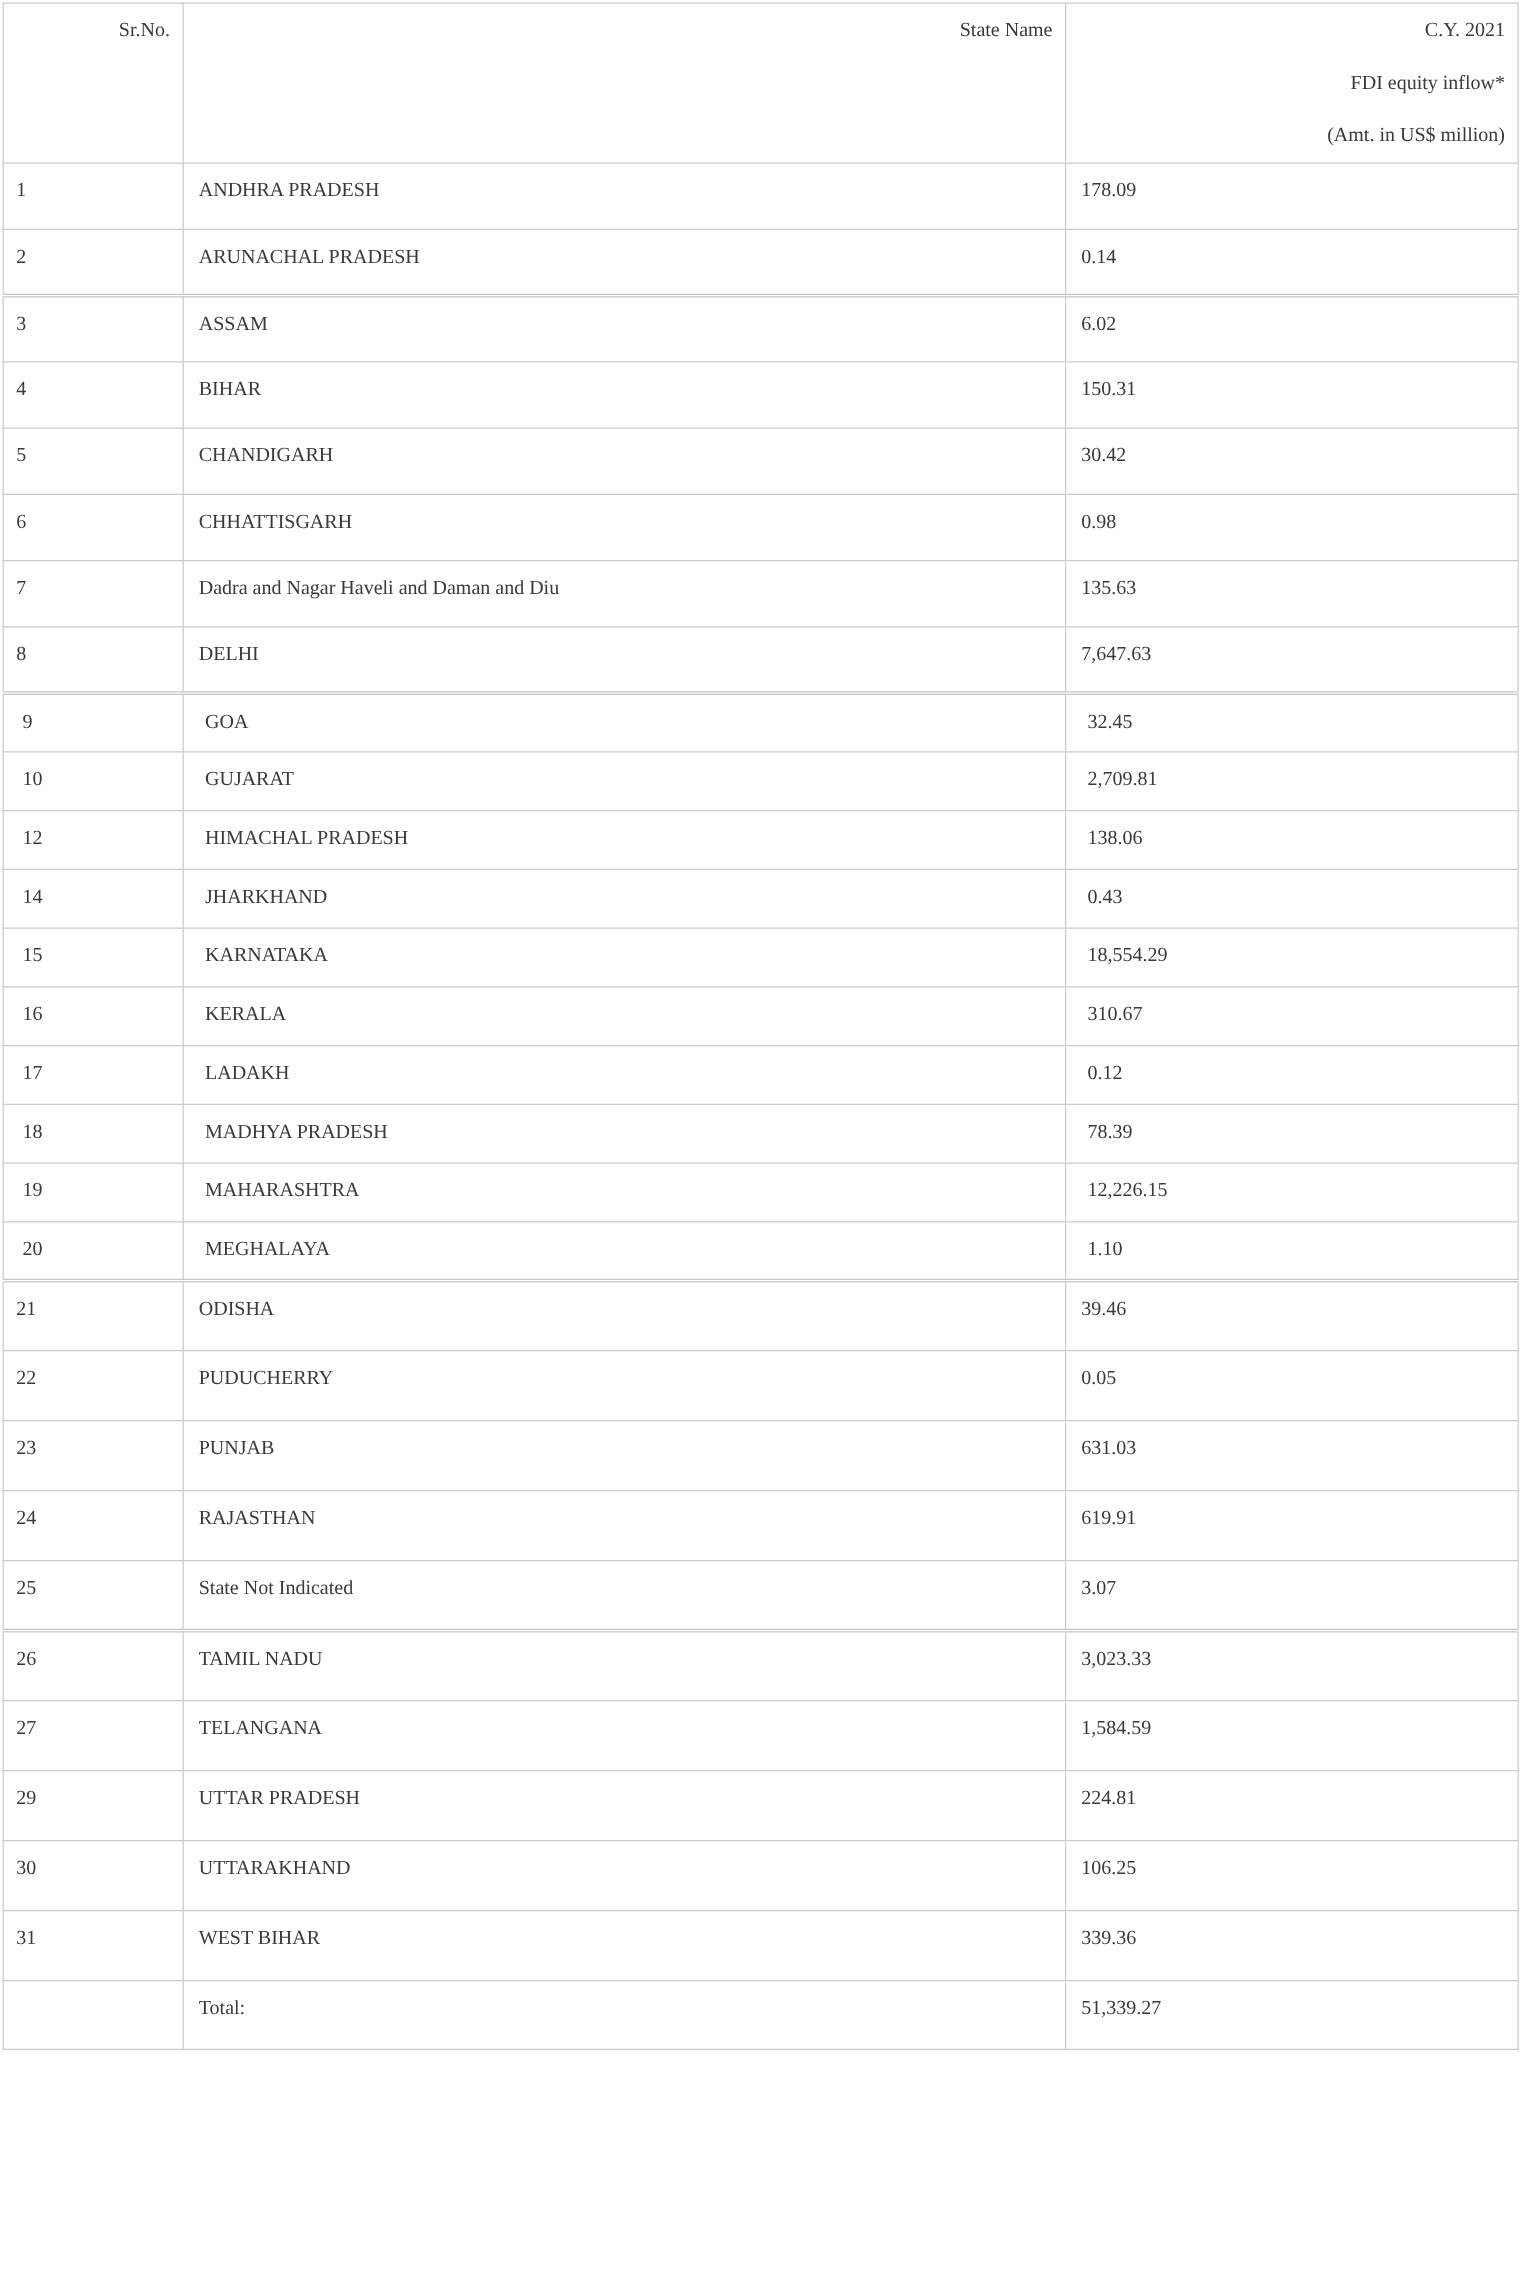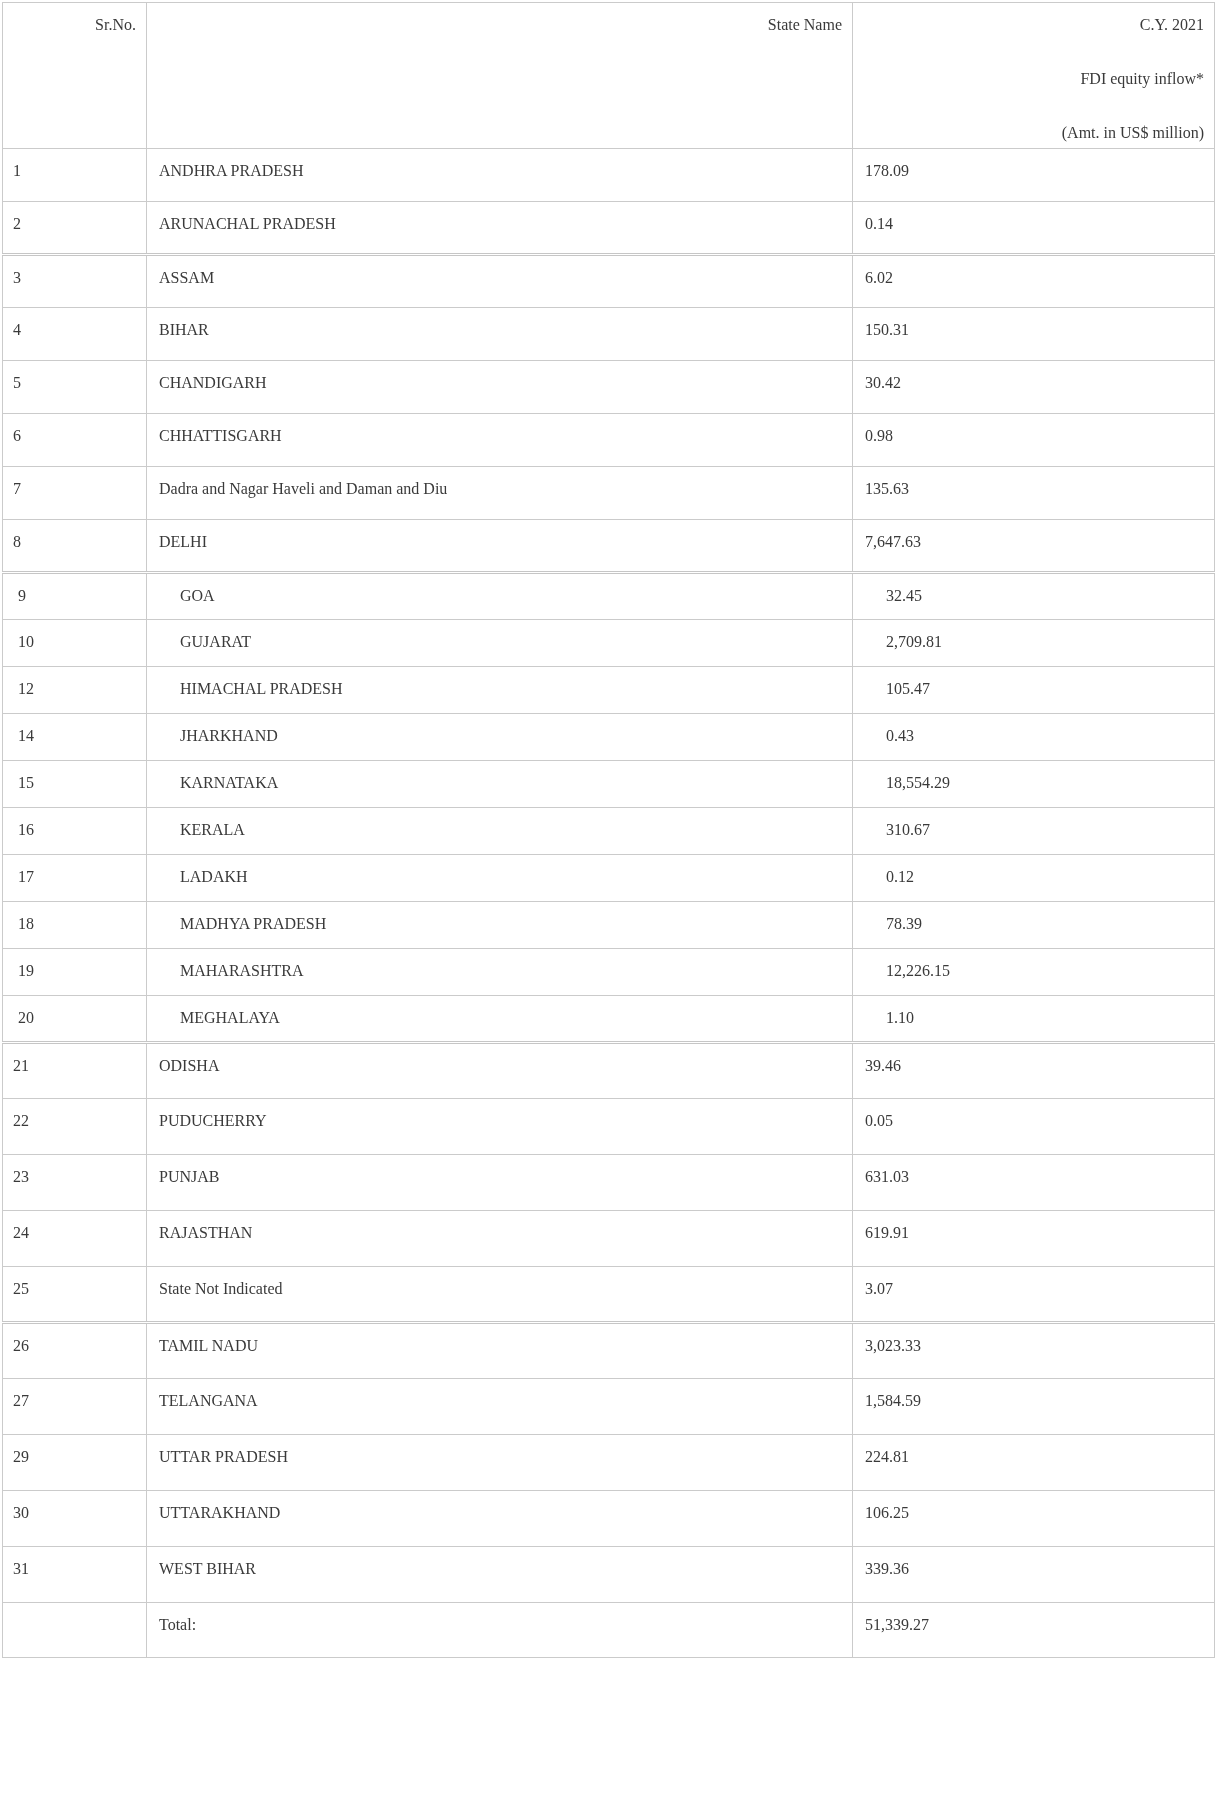--- a/index.html
+++ b/index.html
@@ -27,31 +27,31 @@
     font-size: 16px;
     font-weight: normal;
     padding: 13px 10px 6px 12px;
     overflow: hidden;
     white-space: nowrap;
   }
   table.fdi th { height: 128px; text-align: right; }
   table.fdi td:first-child,
   table.fdi th:first-child { padding-left: 10px; }
 
-  .hdr-line + .hdr-line { margin-top: 36px; }
+  .hdr-line + .hdr-line { margin-top: 24px; }
 
   
   tbody tr:nth-child(-n+8) td                  { height: 53px; }
   tbody tr:nth-child(n+9):nth-child(-n+18) td  { height: 47px; }
   tbody tr:nth-child(n+19):nth-child(-n+28) td { height: 56px; }
   tbody tr:nth-child(n+29) td                  { height: 55px; margin-left: 24px; }
   tfoot td                                     { height: 55px; margin-left: 11px; }
 
   
-  tbody tr:nth-child(n+9):nth-child(-n+18) td { padding-left: 33px; }
+  tbody tr:nth-child(n+9):nth-child(-n+18) td { padding-left: 17px; }
   tbody tr:nth-child(n+9):nth-child(-n+18) td:first-child { padding-left: 15px; }
 
   
   tbody tr:nth-child(3),
   tbody tr:nth-child(9),
   tbody tr:nth-child(19),
   tbody tr:nth-child(24),
   tbody tr:nth-child(29) { border-top: 3px double #c6c6c6; }
 </style>
 </head>
@@ -125,21 +125,21 @@
     <td>32.45</td>
   </tr>
       <tr>
     <td>10</td>
     <td>GUJARAT</td>
     <td>2,709.81</td>
   </tr>
       <tr>
     <td>12</td>
     <td>HIMACHAL PRADESH</td>
-    <td>105.47</td>
+    <td>138.06</td>
   </tr>
       <tr>
     <td>14</td>
     <td>JHARKHAND</td>
     <td>0.43</td>
   </tr>
       <tr>
     <td>15</td>
     <td>KARNATAKA</td>
     <td>18,554.29</td>

